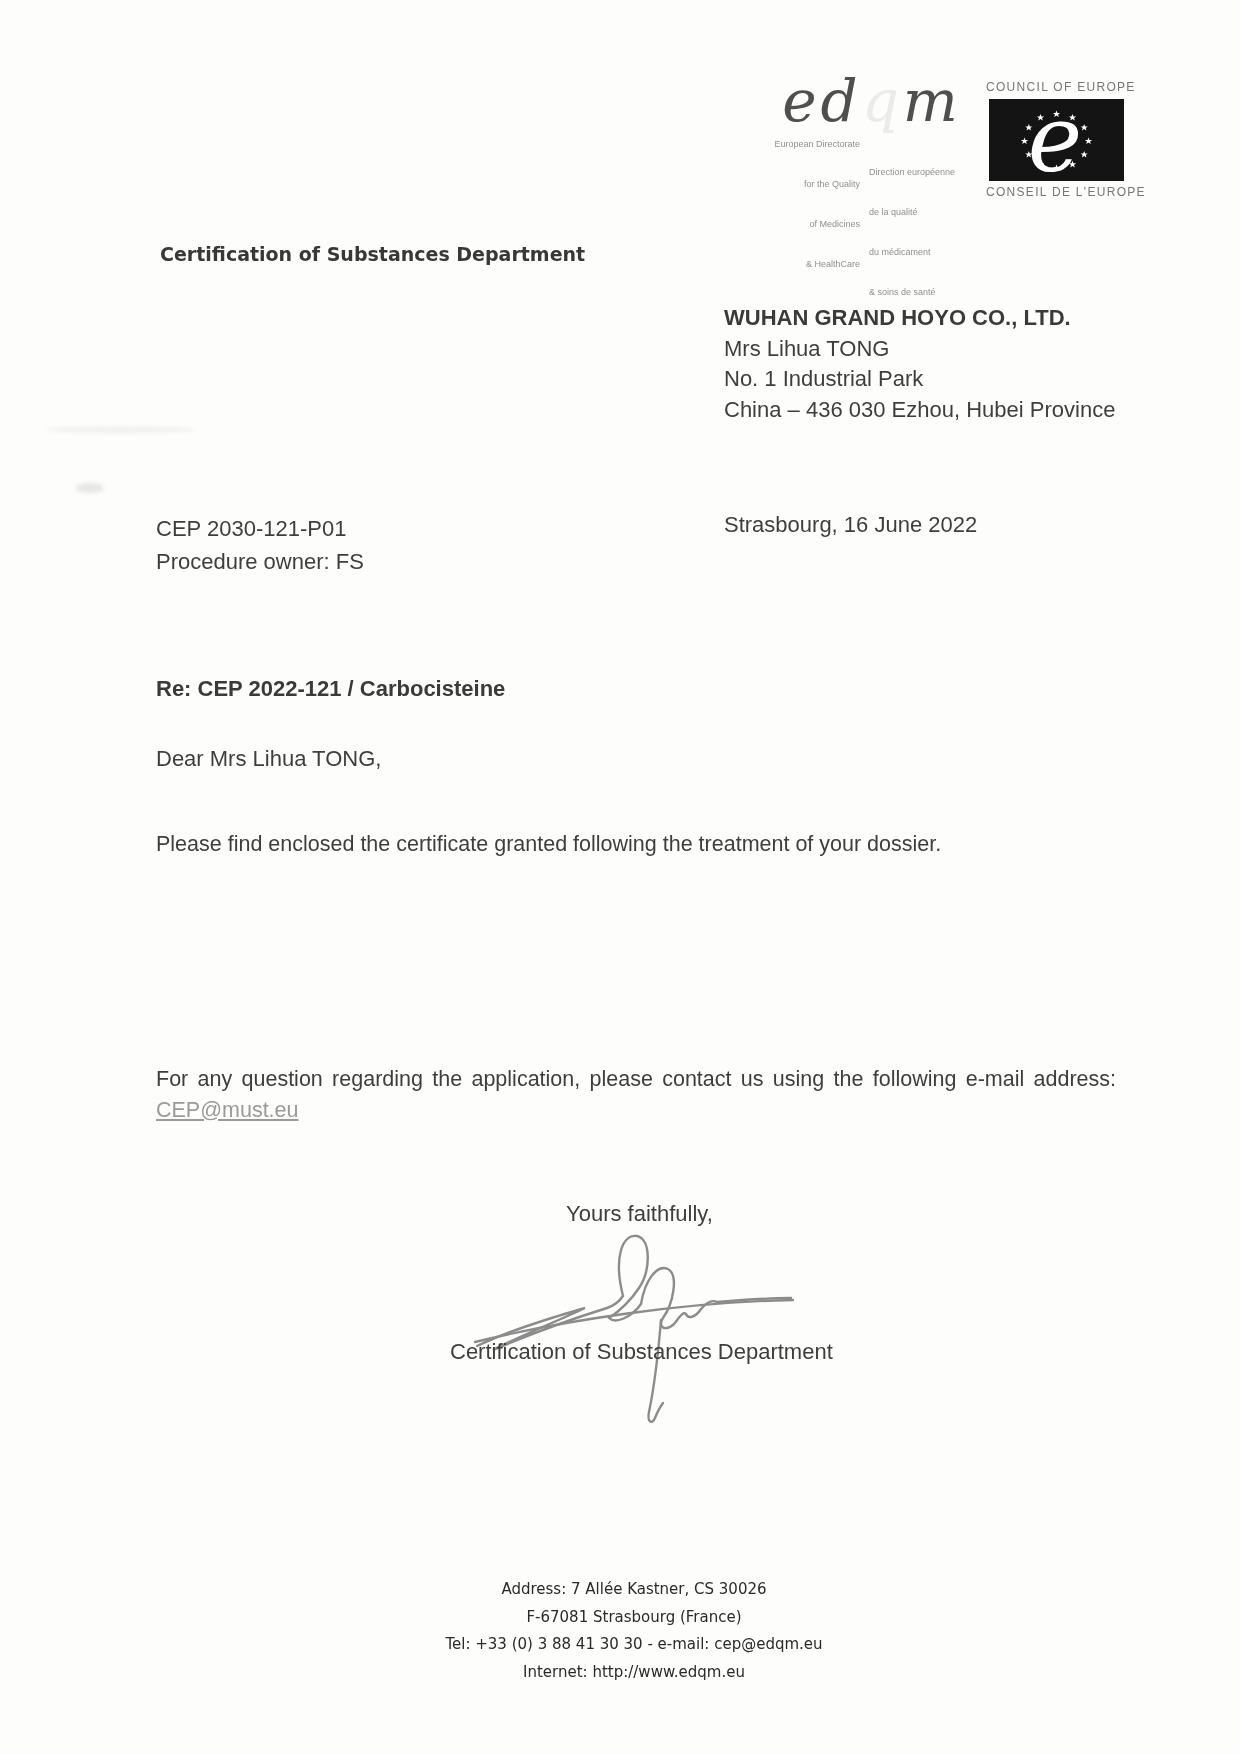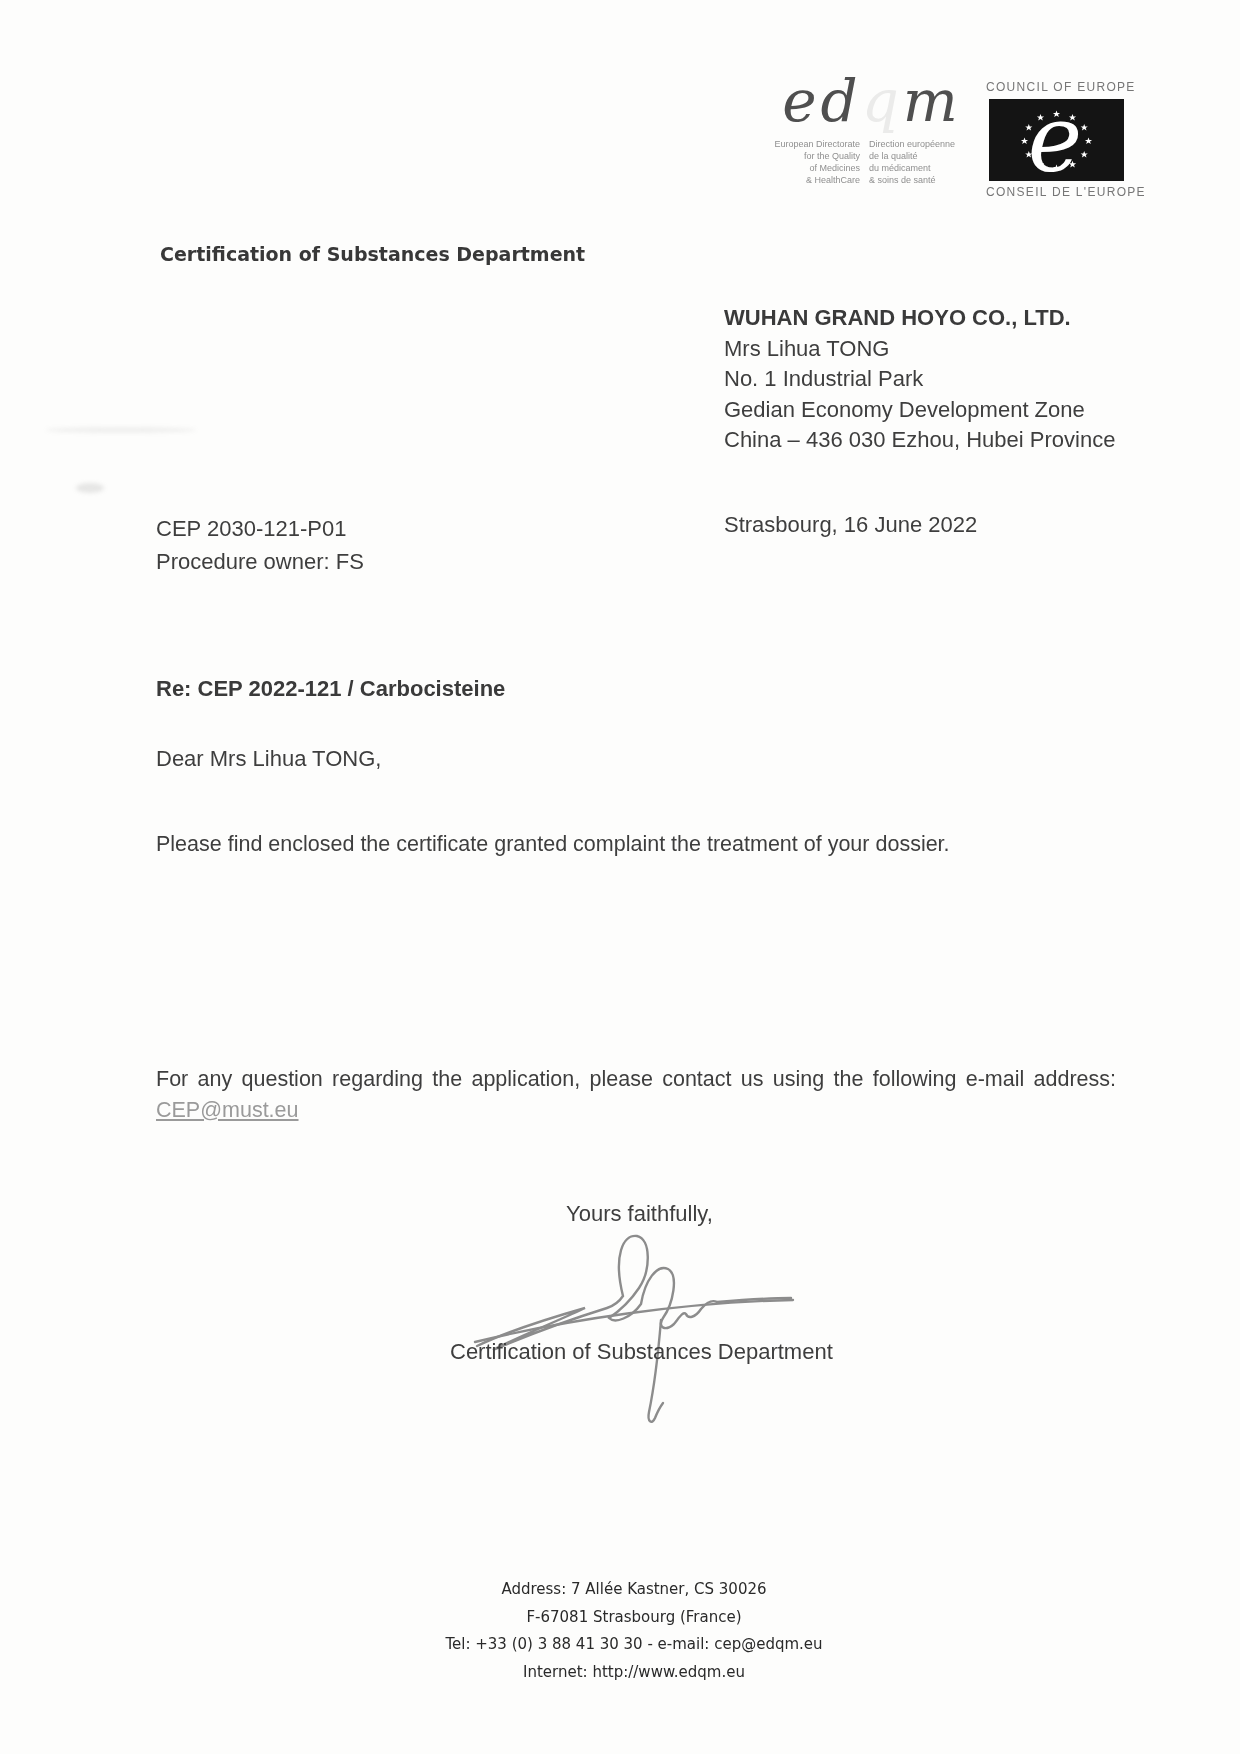--- a/index.html
+++ b/index.html
@@ -13,21 +13,21 @@
   
   .edqm-logo{left:762px;top:72px;width:220px;text-align:center;}
   .edqm-script{
     font-family:"DejaVu Serif",serif;font-style:italic;
     font-size:58px;line-height:58px;color:#4f4f4f;letter-spacing:4px;
   }
   .edqm-script .q-faint{color:rgba(80,80,80,0.10);}
   .edqm-tagline{margin-top:8px;font-size:9px;line-height:12px;color:#8f8f8f;}
   .tag-row{display:flex;}
   .tag-en{width:98px;text-align:right;}
-  .tag-fr{margin-left:9px;text-align:left;}
+  .tag-fr{margin-left:9px;text-align:left;margin-top:28px;}
 
   
   .coe{left:986px;top:80px;width:150px;}
   .coe-label{
     font-size:12px;line-height:14px;letter-spacing:1.3px;color:#767676;
     white-space:nowrap;
   }
   .coe-emblem{display:block;margin:5px 0 4px 3px;}
 
   
@@ -117,34 +117,33 @@
     </svg>
     <div class="coe-label">CONSEIL DE L'EUROPE</div>
   </div>
 
   <div class="dept-heading abs">Certification of Substances Department</div>
 
   <div class="recipient abs">
     <div class="company">WUHAN GRAND HOYO CO., LTD.</div>
     <div>Mrs Lihua TONG</div>
     <div>No. 1 Industrial Park</div>
-    <div>Gedian Economy Development Zone</div>
     <div>China – 436 030 Ezhou, Hubei Province</div>
   </div>
 
   <div class="ref-block abs">
     <div>CEP 2030-121-P01</div>
     <div>Procedure owner: FS</div>
   </div>
   <div class="date-line abs">Strasbourg, 16 June 2022</div>
 
   <div class="subject abs">Re: CEP 2022-121 / Carbocisteine</div>
   <div class="salutation abs">Dear Mrs Lihua TONG,</div>
 
-  <div class="para p1 abs">Please find enclosed the certificate granted complaint the treatment of your dossier.</div>
+  <div class="para p1 abs">Please find enclosed the certificate granted following the treatment of your dossier.</div>
   <div class="para p4 abs"><span>For any question regarding the application, please contact us using the following e-mail address:</span> <span class="email-link">CEP@must.eu</span></div>
 
   <div class="closing abs">Yours faithfully,</div>
 
   <svg class="signature abs" width="340" height="205" viewBox="0 0 340 205">
     <g fill="none" stroke="#8c8c8c" stroke-width="2.4" stroke-linecap="round">
       <path d="M22,120 C55,104 95,92 130,82 C96,98 60,112 38,124 C80,106 120,92 152,82 C158,80 164,76 168,70 C158,30 168,8 182,10 C196,13 196,44 184,62 C174,77 160,88 154,92 C160,98 176,92 186,78 C190,54 202,38 213,43 C224,49 218,78 208,92 C202,101 210,106 219,98 C224,92 228,85 231,88 C233,93 240,92 246,83 C252,76 258,74 262,76"></path>
       <path d="M20,116 C110,94 230,76 338,74"></path>
       <path d="M262,76 C286,74 312,72 336,72"></path>
       <path d="M206,94 C203,130 199,162 194,186 C192,196 197,199 200,192 C202,187 205,181 208,177"></path>

